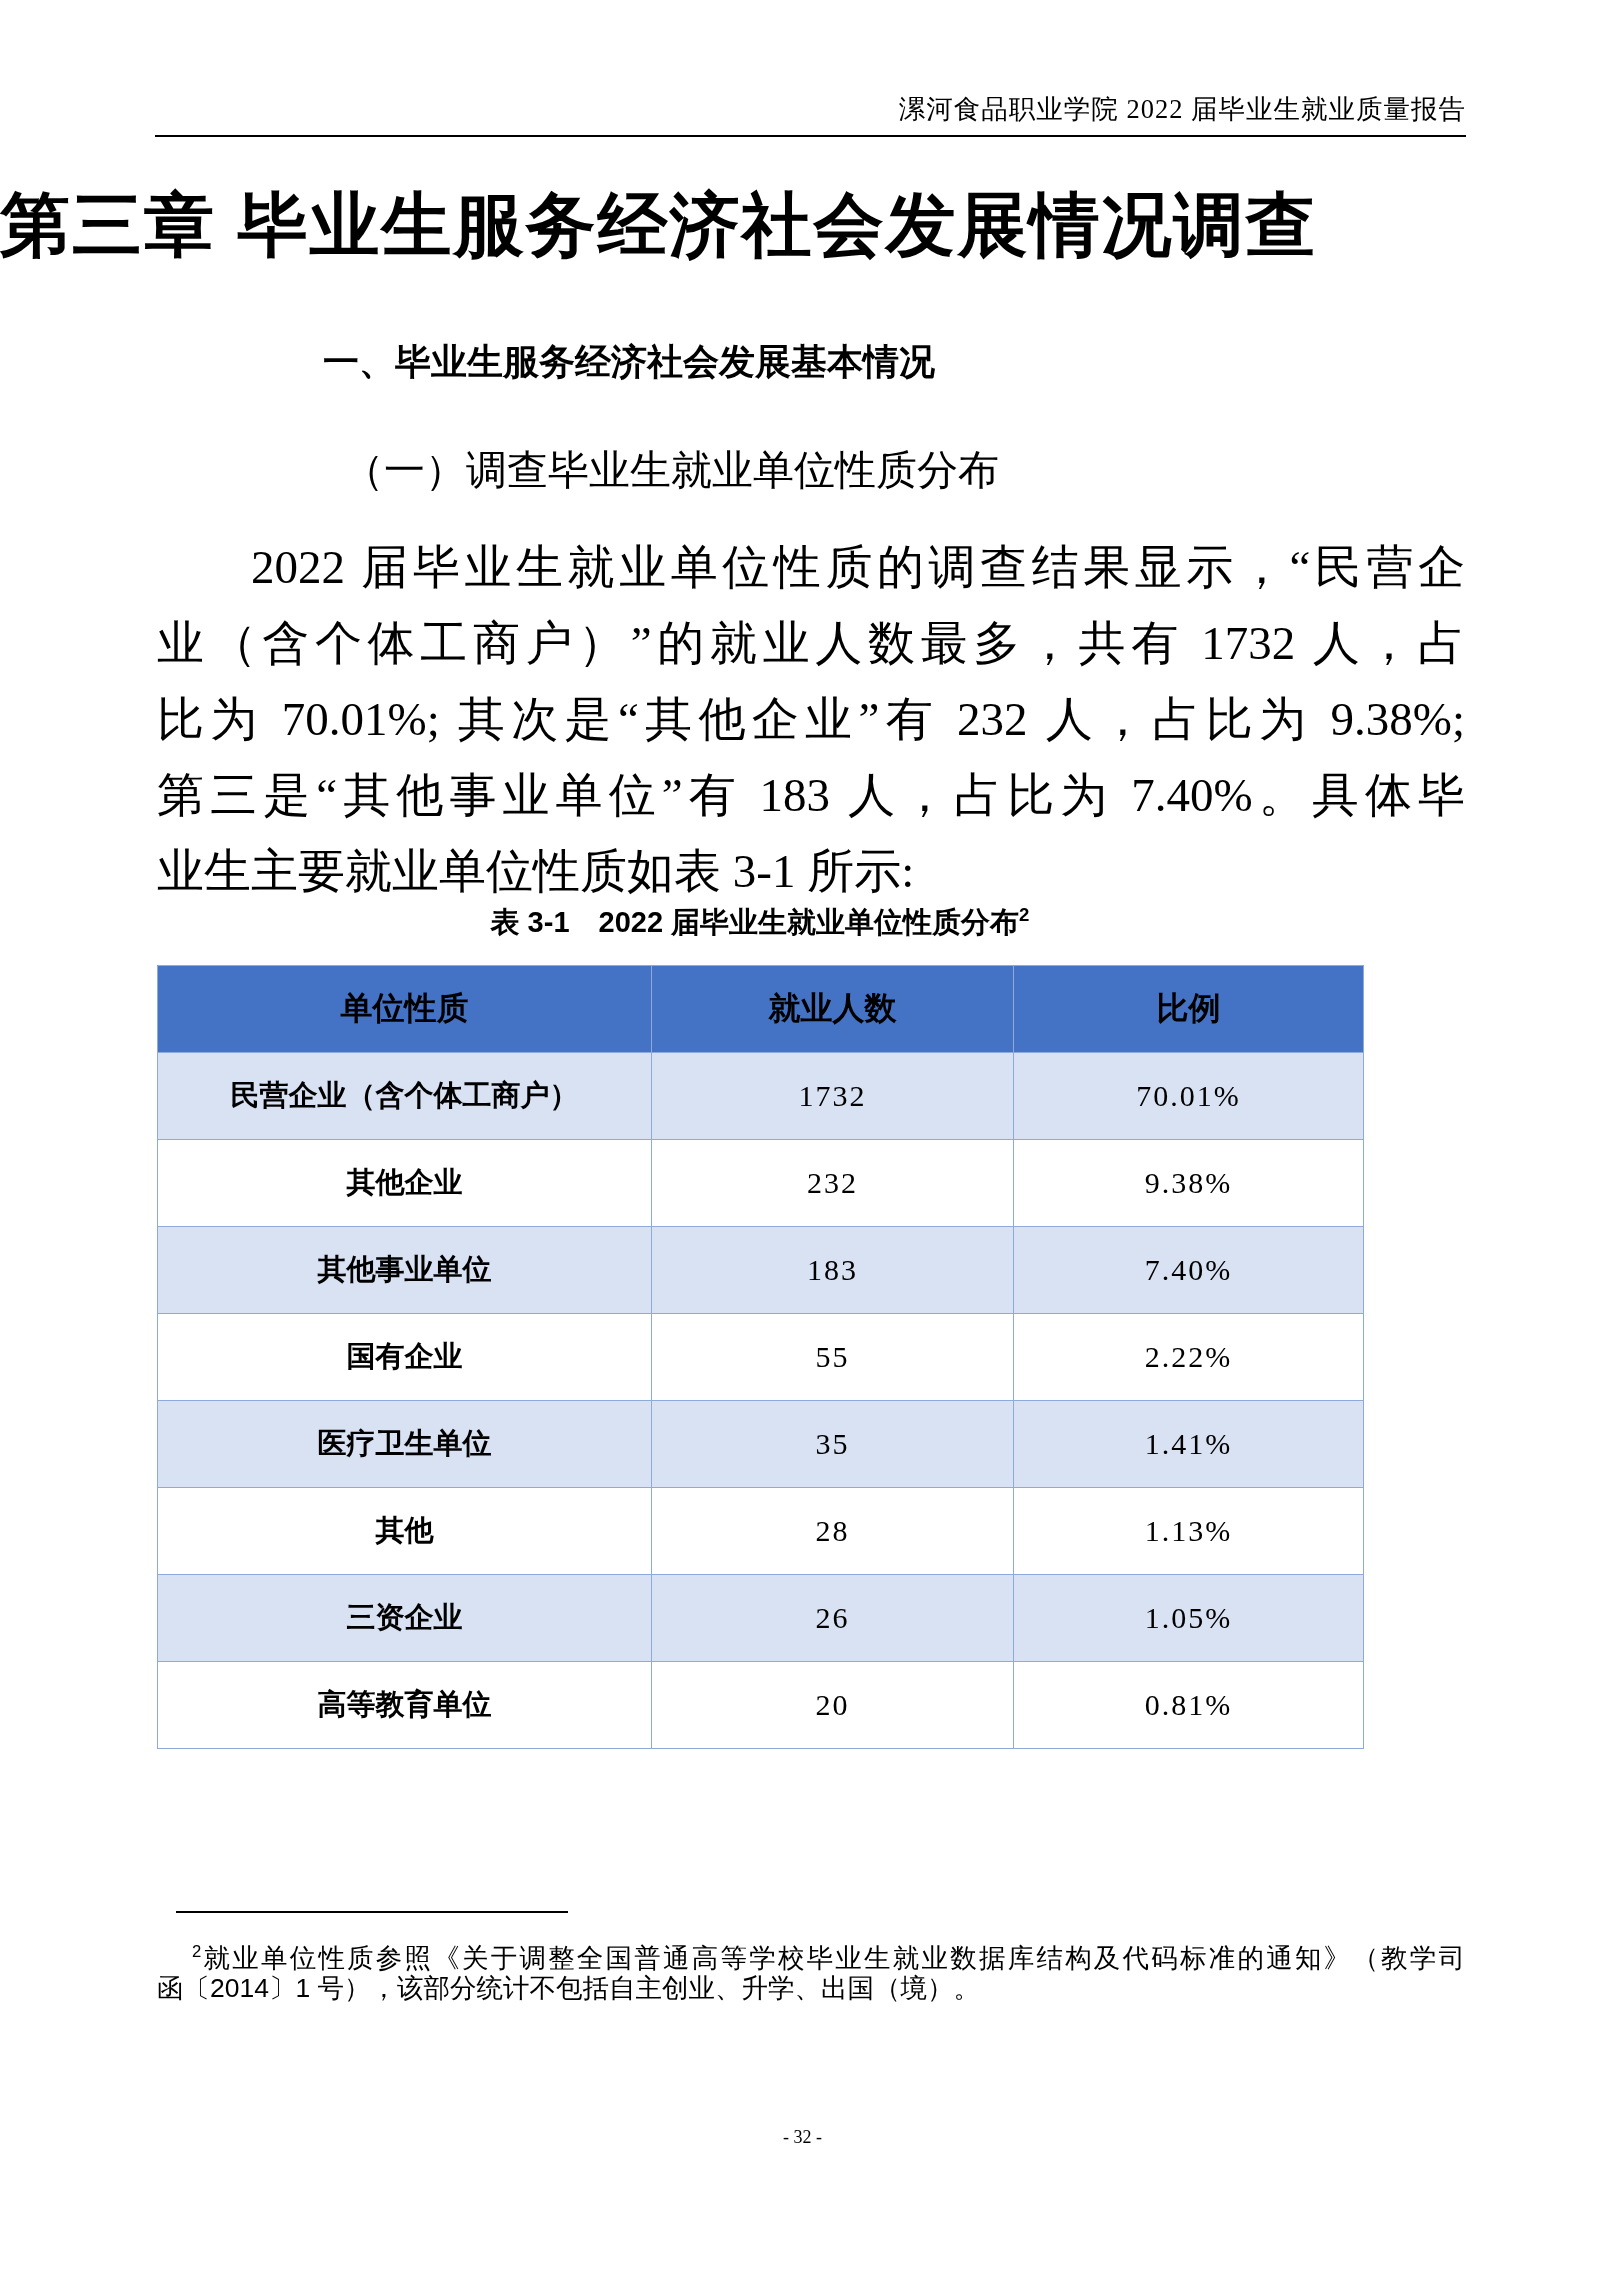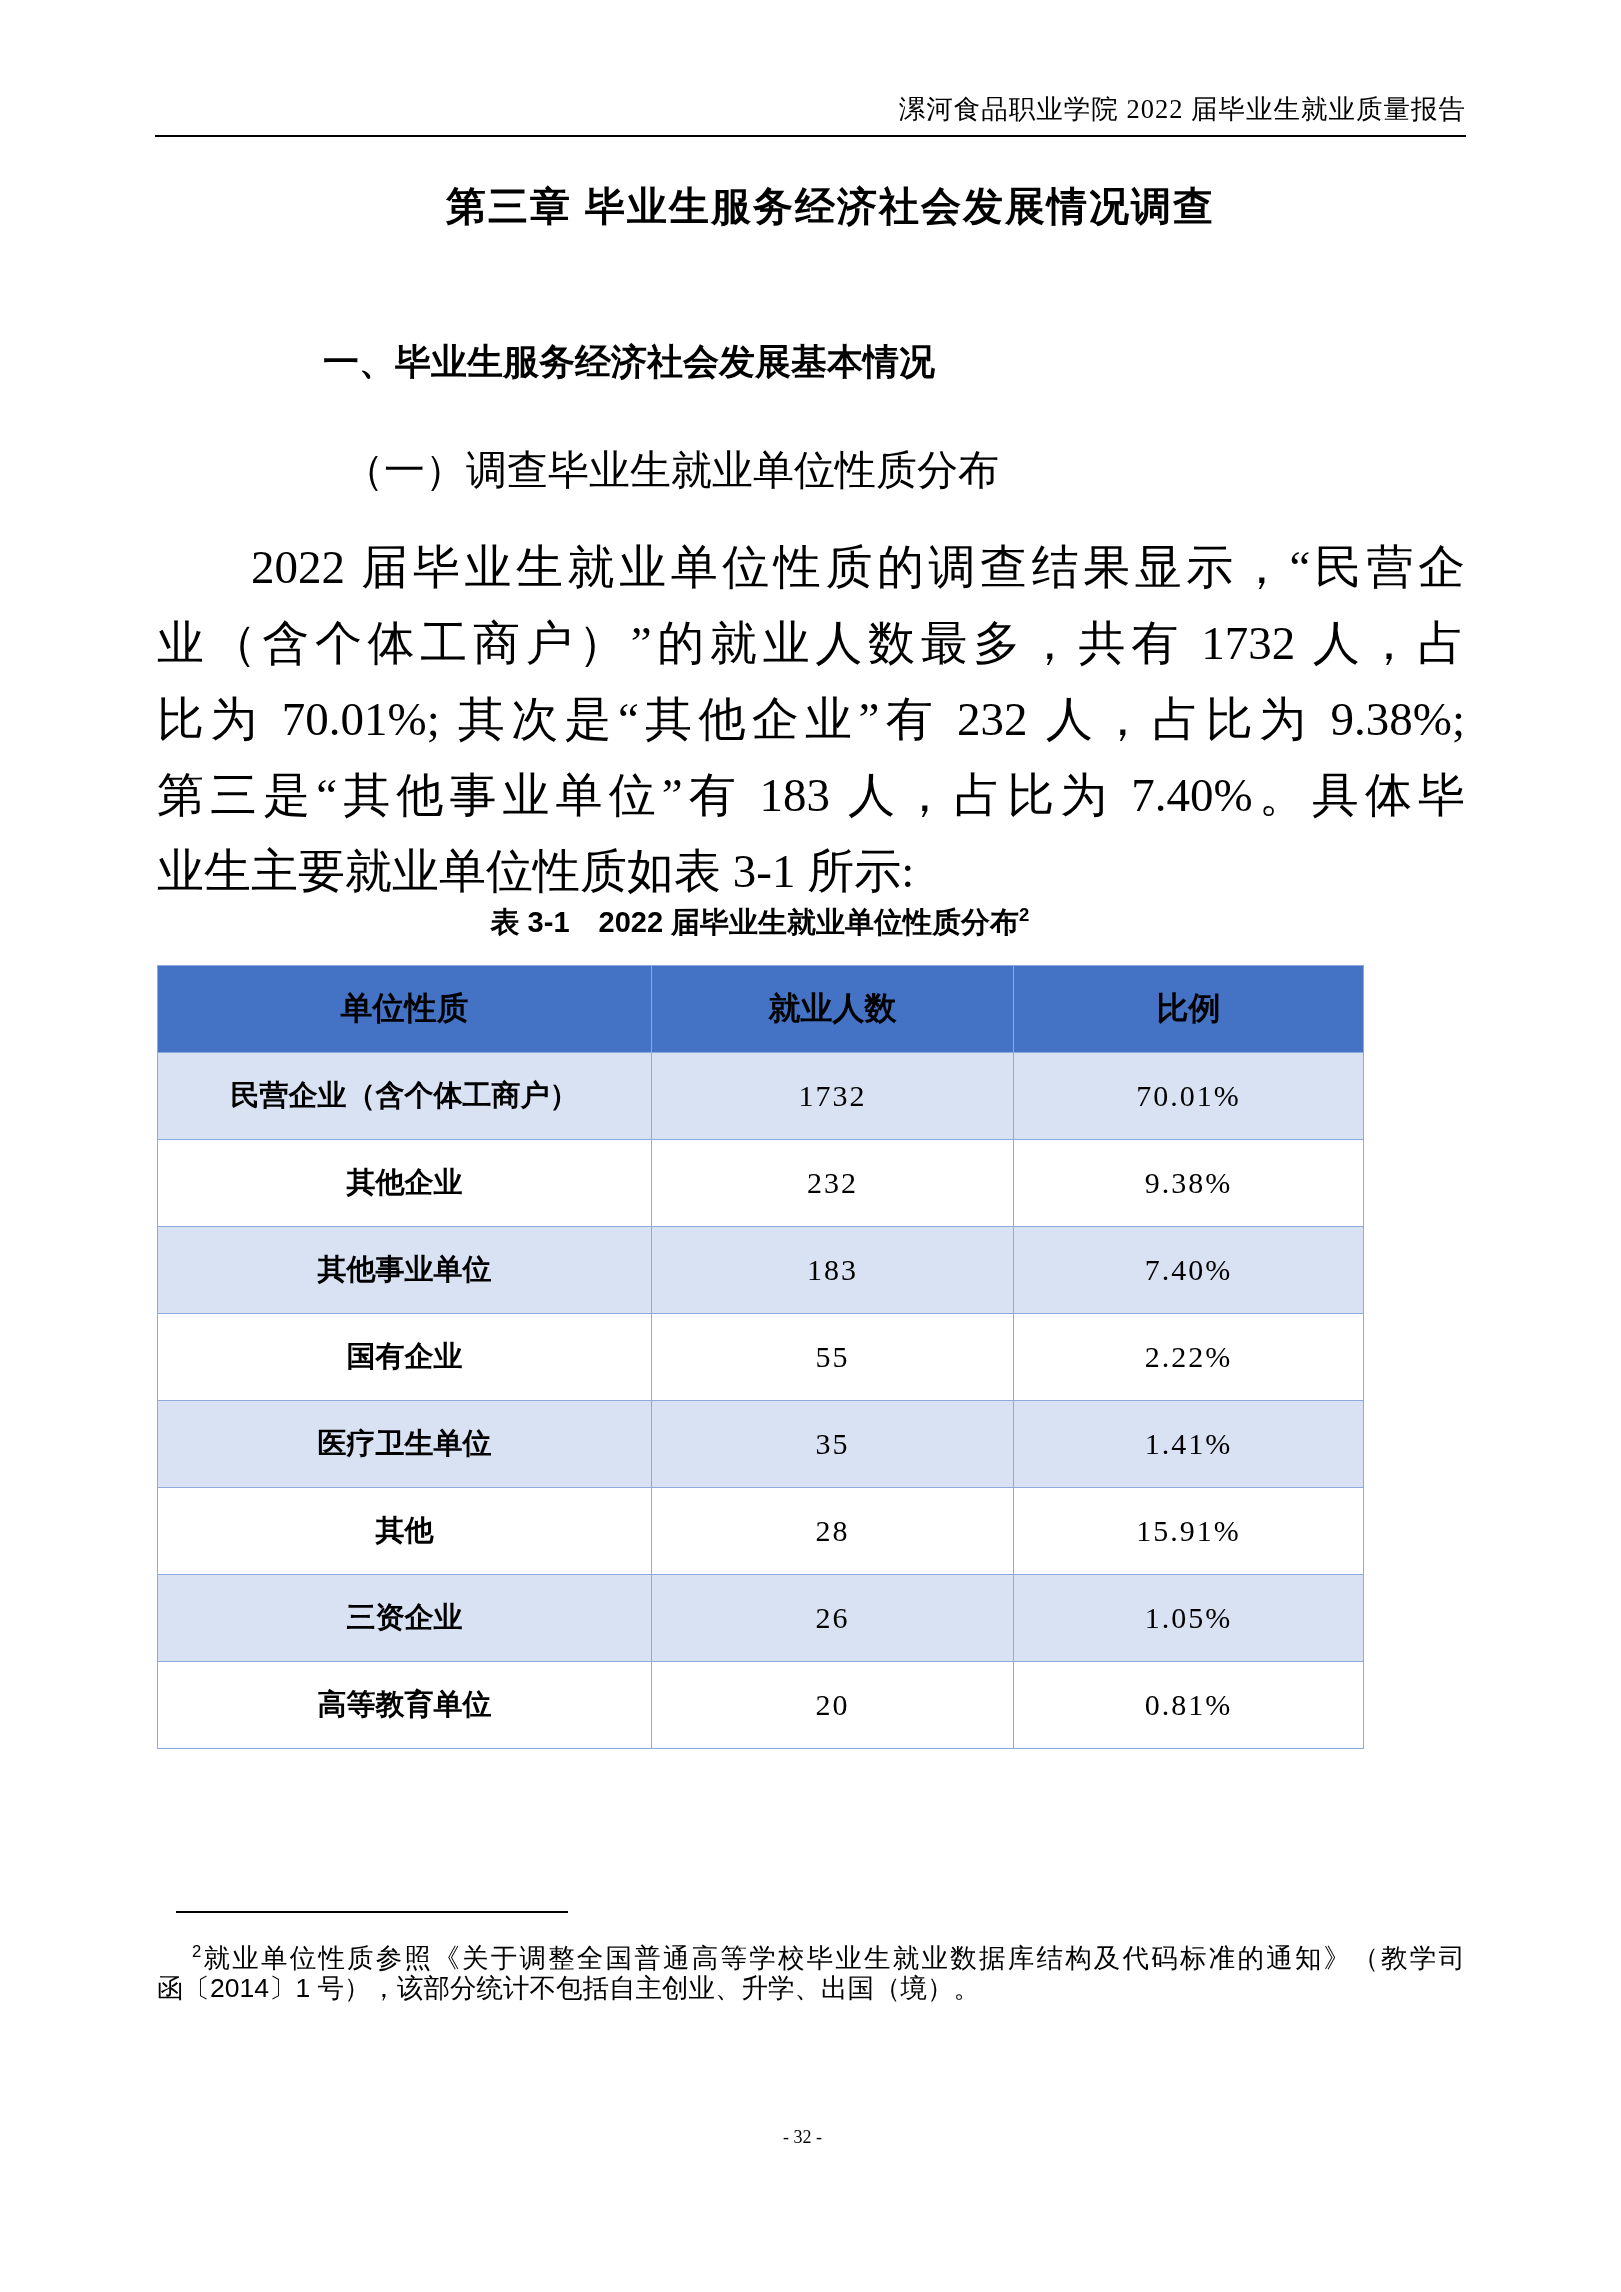--- a/index.html
+++ b/index.html
@@ -16,23 +16,22 @@
   .running-head{
     position:absolute;left:155px;right:155px;top:0;height:137px;
     border-bottom:2.9px solid #000;
     display:flex;align-items:flex-end;justify-content:flex-end;
     padding-bottom:7.8px;box-sizing:border-box;
     font-size:26.5px;letter-spacing:1px;
   }
   
   .chapter-title{
     position:absolute;left:0;right:0;top:179px;
-    text-align:center;
-    font-family:"Liberation Sans","DejaVu Sans",sans-serif;
-    font-weight:bold;font-size:40px;letter-spacing:2px;margin-left:40px;
+    font-family:"Liberation Sans","DejaVu Sans",sans-serif;
+    font-weight:bold;font-size:70px;letter-spacing:2px;
   }
   .section-heading{
     position:absolute;left:323px;top:338px;
     font-family:"Liberation Sans","DejaVu Sans",sans-serif;
     font-weight:bold;font-size:36px;
   }
   .subsection-heading{
     position:absolute;left:343px;top:443px;
     font-family:"Liberation Serif","DejaVu Serif",serif;
     font-size:41px;
@@ -169,21 +168,21 @@
           <td class="c2">2.22%</td>
         </tr>
         <tr>
           <td class="c0">医疗卫生单位</td>
           <td class="c1">35</td>
           <td class="c2">1.41%</td>
         </tr>
         <tr>
           <td class="c0">其他</td>
           <td class="c1">28</td>
-          <td class="c2">15.91%</td>
+          <td class="c2">1.13%</td>
         </tr>
         <tr>
           <td class="c0">三资企业</td>
           <td class="c1">26</td>
           <td class="c2">1.05%</td>
         </tr>
         <tr>
           <td class="c0">高等教育单位</td>
           <td class="c1">20</td>
           <td class="c2">0.81%</td>

